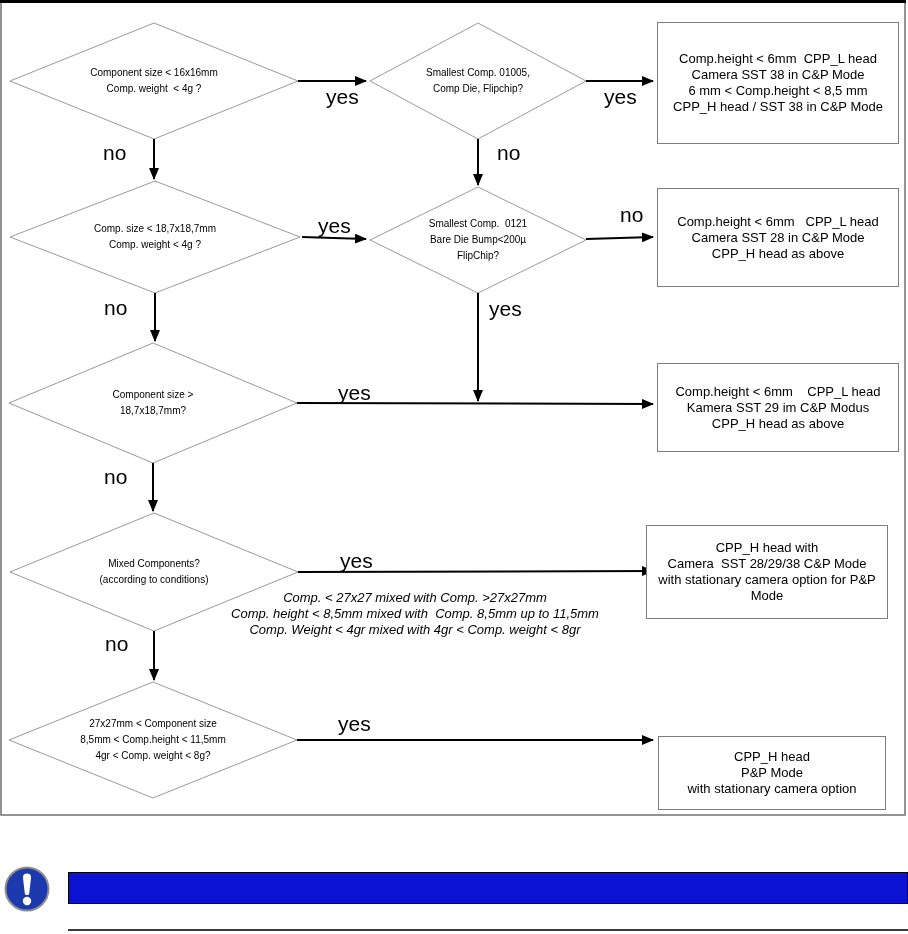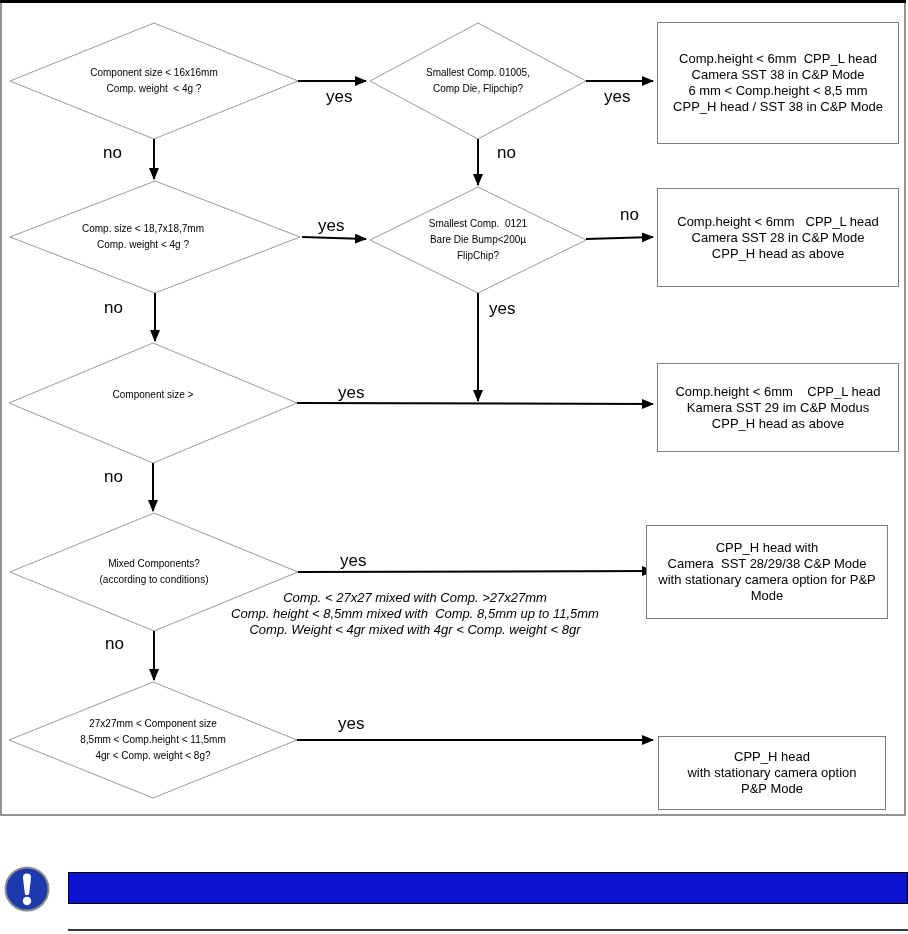--- a/index.html
+++ b/index.html
@@ -2,21 +2,21 @@
 <html><head>
 <meta charset="utf-8">
 <style>
   html,body{margin:0;padding:0;background:#fff;}
   body{width:908px;height:934px;position:relative;font-family:"Liberation Sans",sans-serif;color:#000;}
   #chart-svg{position:absolute;left:0;top:0;}
   .node-text{position:absolute;text-align:center;font-size:10px;line-height:16px;}
   .node-text div{white-space:pre;}
   .result-box{position:absolute;border:1px solid #7d7d7d;background:#fff;display:flex;flex-direction:column;justify-content:center;text-align:center;font-size:13px;line-height:16px;}
   .result-box div{white-space:pre;}
-  .branch-label{position:absolute;font-size:17px;line-height:18px;}
+  .branch-label{position:absolute;font-size:21px;line-height:18px;}
   .annotation{position:absolute;text-align:center;font-size:13px;line-height:16px;font-style:italic;}
   .annotation div{white-space:pre;}
   .note-bar{position:absolute;left:68px;top:872px;width:838px;height:30px;border:1px solid #000;}
   .note-divider{position:absolute;left:68px;top:929px;width:840px;border-top:2px solid #3a3a3a;}
   .note-icon{position:absolute;left:3px;top:865px;}
 </style>
 </head>
 <body>
 
 <svg id="chart-svg" width="908" height="818" viewBox="0 0 908 818">
@@ -55,31 +55,32 @@
 </svg>
 
 <div class="node-text" style="left:24px;top:65px;width:260px;">
   <div>Component size &lt; 16x16mm</div>
   <div>Comp. weight  &lt; 4g ?</div>
 </div>
 <div class="node-text" style="left:348px;top:65px;width:260px;">
   <div>Smallest Comp. 01005,</div>
   <div>Comp Die, Flipchip?</div>
 </div>
-<div class="node-text" style="left:13px;top:221px;width:260px;">
+<div class="node-text" style="left:25px;top:221px;width:260px;">
   <div>Comp. size &lt; 18,7x18,7mm</div>
   <div>Comp. weight &lt; 4g ?</div>
 </div>
 <div class="node-text" style="left:348px;top:216px;width:260px;">
   <div>Smallest Comp.  0121</div>
   <div>Bare Die Bump&lt;200µ</div>
   <div>FlipChip?</div>
 </div>
 <div class="node-text" style="left:23px;top:387px;width:260px;">
   <div>Component size &gt;</div>
+  <div>18,7x18,7mm?</div>
 </div>
 <div class="node-text" style="left:24px;top:556px;width:260px;">
   <div>Mixed Components?</div>
   <div>(according to conditions)</div>
 </div>
 <div class="node-text" style="left:23px;top:716px;width:260px;">
   <div>27x27mm &lt; Component size</div>
   <div>8,5mm &lt; Comp.height &lt; 11,5mm</div>
   <div>4gr &lt; Comp. weight &lt; 8g?</div>
 </div>
@@ -101,22 +102,22 @@
   <div>CPP_H head as above</div>
 </div>
 <div class="result-box" style="left:646px;top:525px;width:240px;height:92px;">
   <div>CPP_H head with</div>
   <div>Camera  SST 28/29/38 C&amp;P Mode</div>
   <div>with stationary camera option for P&amp;P</div>
   <div>Mode</div>
 </div>
 <div class="result-box" style="left:658px;top:703px;width:226px;height:72px;margin-top:33px;">
   <div>CPP_H head</div>
+  <div>P&amp;P Mode</div>
   <div>with stationary camera option</div>
-  <div>P&amp;P Mode</div>
 </div>
 
 <div class="branch-label" style="left:326px;top:88px;">yes</div>
 <div class="branch-label" style="left:604px;top:88px;">yes</div>
 <div class="branch-label" style="left:103px;top:144px;">no</div>
 <div class="branch-label" style="left:497px;top:144px;">no</div>
 <div class="branch-label" style="left:318px;top:217px;">yes</div>
 <div class="branch-label" style="left:620px;top:206px;">no</div>
 <div class="branch-label" style="left:104px;top:299px;">no</div>
 <div class="branch-label" style="left:489px;top:300px;">yes</div>

